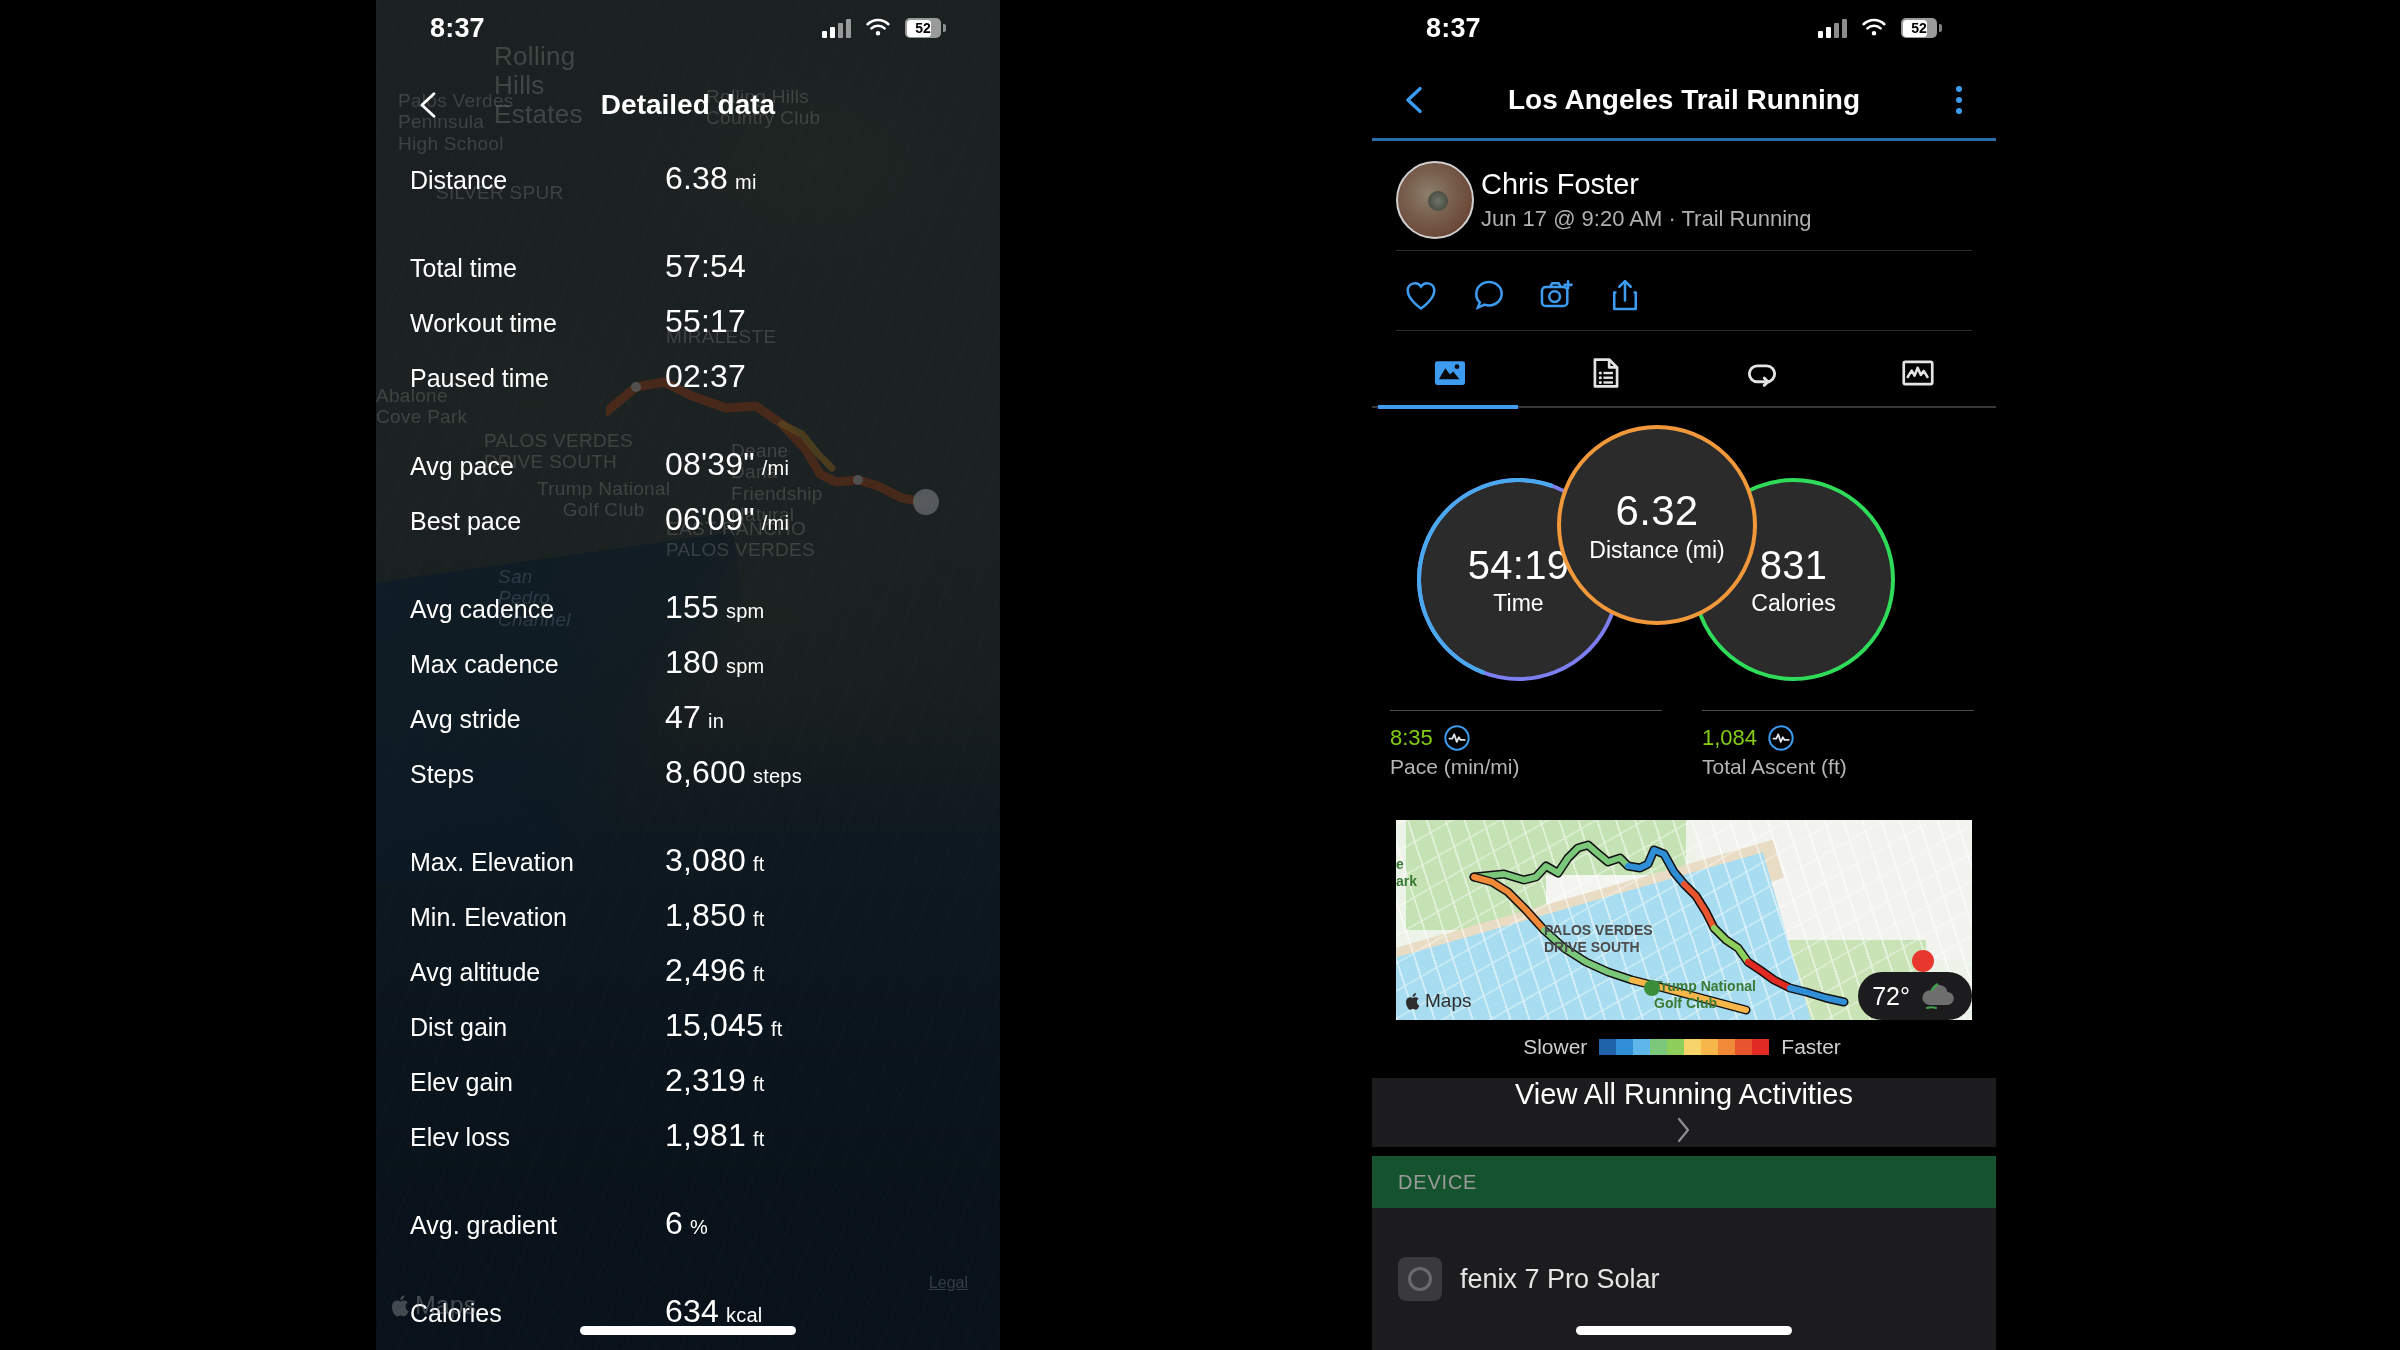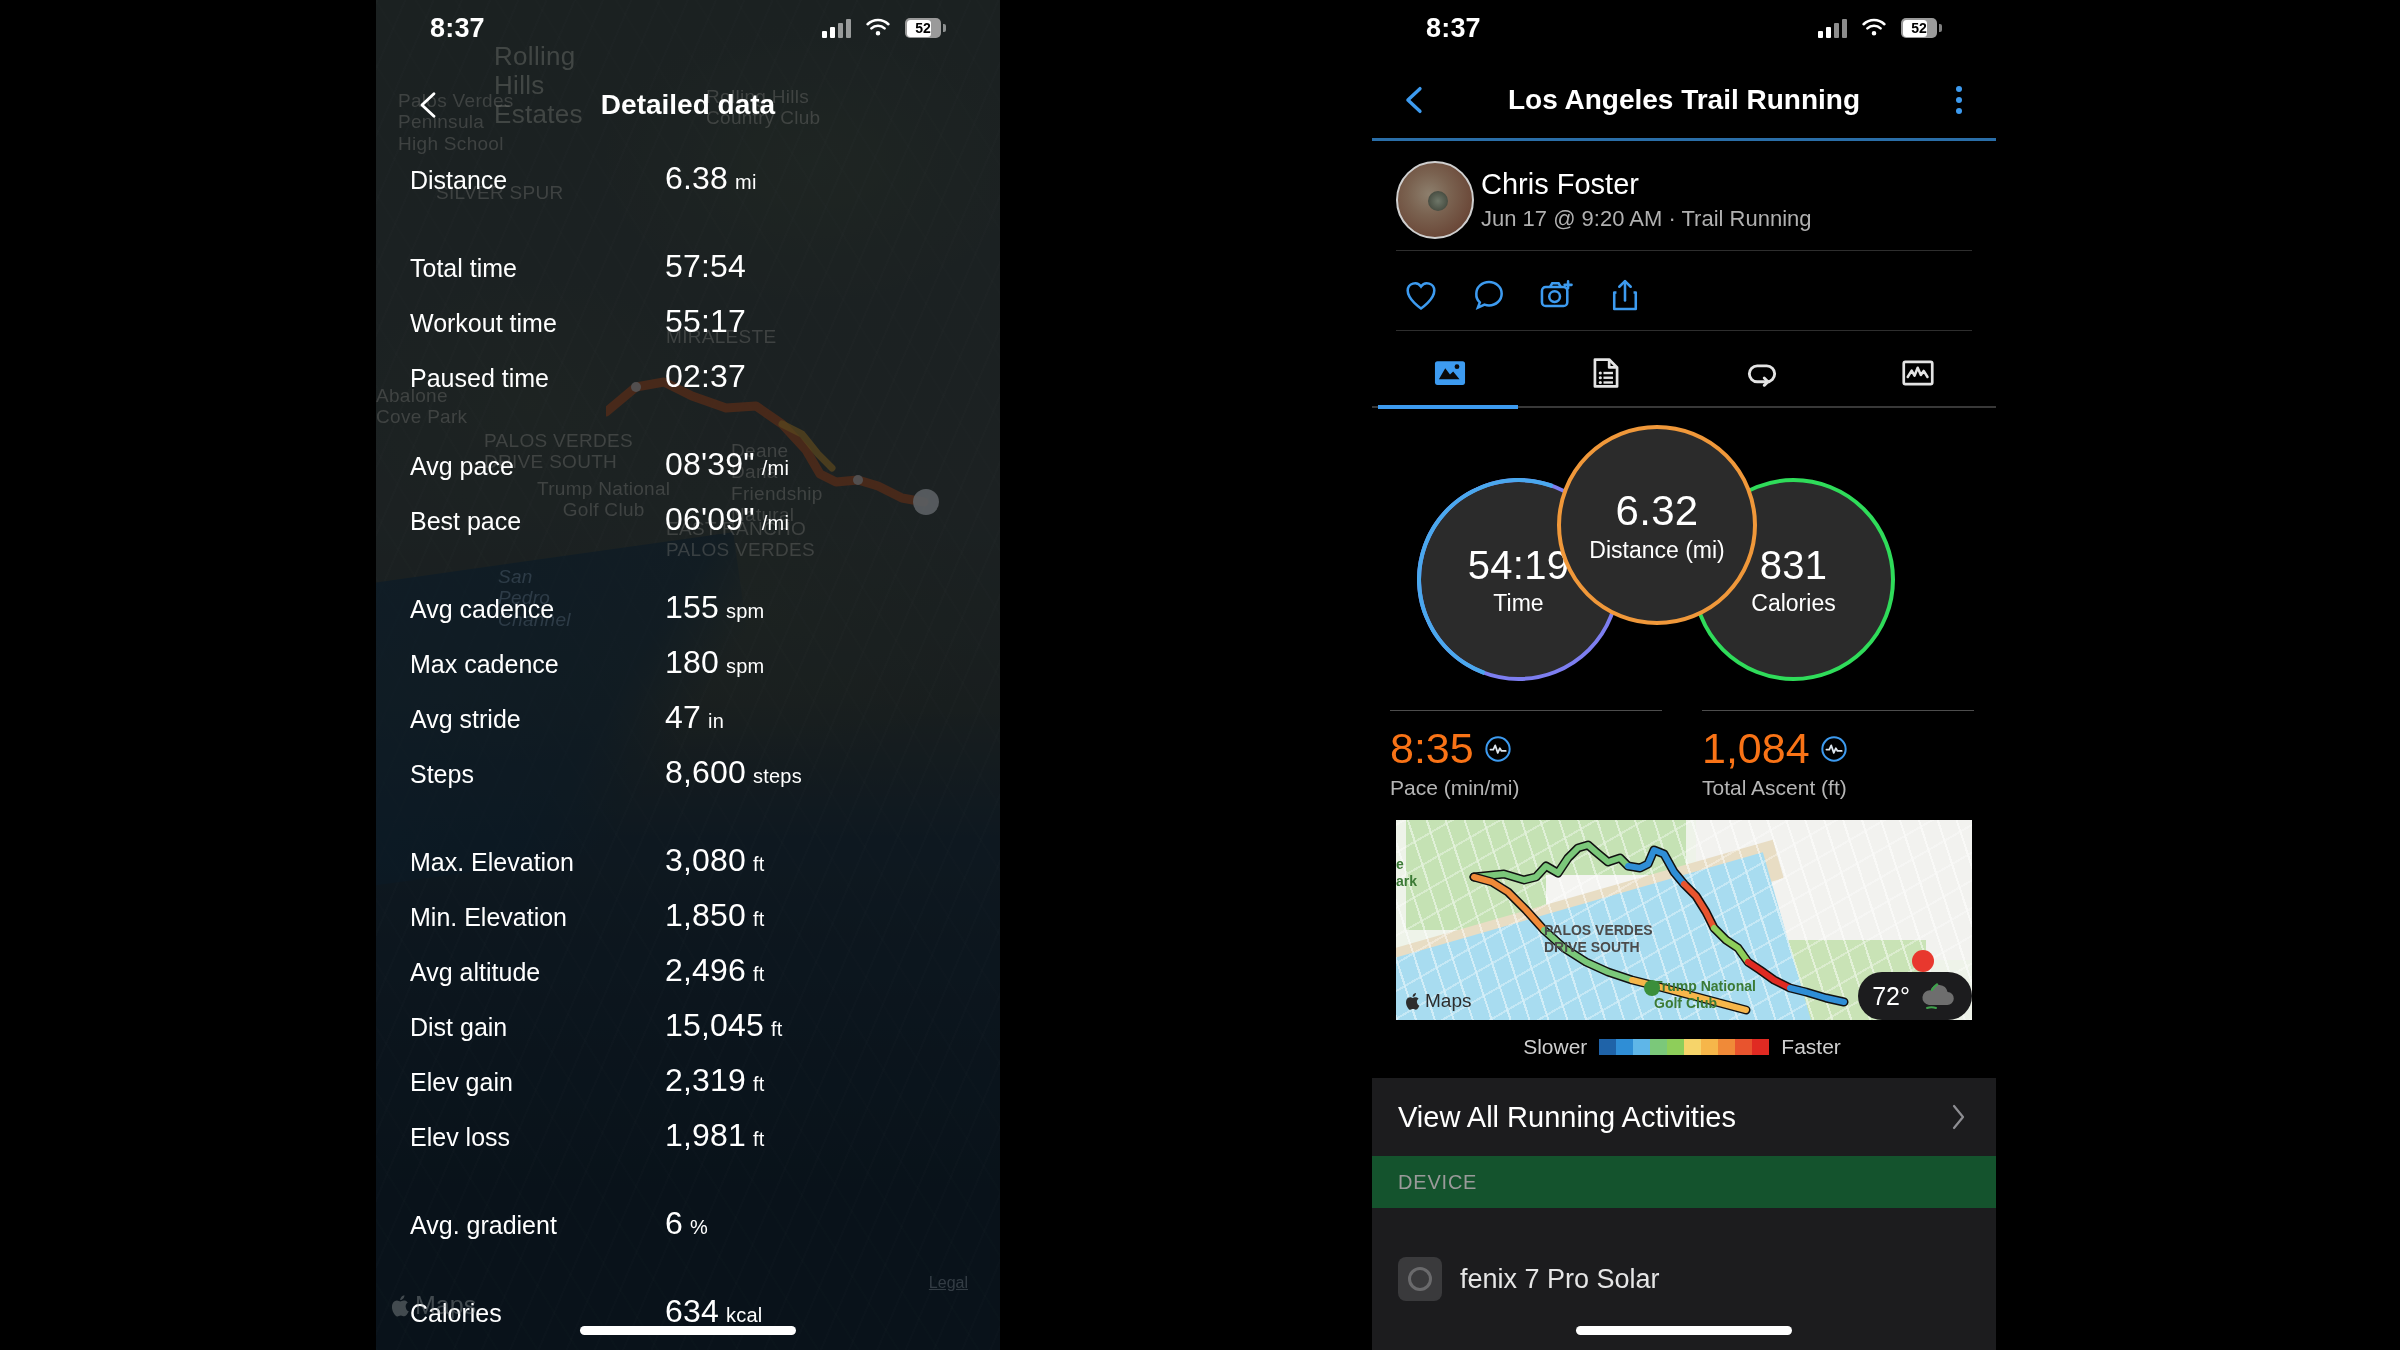--- a/index.html
+++ b/index.html
@@ -179,21 +179,21 @@
   .circ-dist .cv { font-size: 42px; }
   .circ-dist .cl { font-size: 23px; }
   .circ-cal { left: 320px; top: 53px; width: 203px; height: 203px; border: 4px solid #2fdc5a; z-index: 2; }
   .circ-cal .cv { font-size: 40px; }
   .circ-cal .cl { font-size: 23px; }
 
   .substats { position: absolute; top: 710px; left: 0; right: 0; height: 90px; display: flex; }
   .sub { flex: 1; padding: 14px 0 0 18px; position: relative; }
   .sub::before { content:""; position:absolute; top:0; left: 18px; right: 22px; height:1px; background: rgba(255,255,255,.3); }
   .sub-val-row { display:flex; align-items:center; gap: 10px; }
-  .sub-val { color: #f97316; font-size: 43px; }
+  .sub-val { color: #84cc16; font-size: 22px; }
   .sub-lbl { color: #b5b5b5; font-size: 21px; margin-top: 3px; }
   .pulse-ic { width: 28px; height: 28px; }
 
   .map-right {
     position: absolute; top: 820px; left: 24px; width: 576px; height: 200px;
     background: #eef3e9; overflow: hidden;
   }
   .mr-sea { position:absolute; left:-30px; top:88px; width: 430px; height: 180px; background:#a8dcf0; transform: rotate(-16deg); }
   .mr-sand { position:absolute; left:-10px; top:74px; width: 400px; height: 40px; background:#e8ddc4; transform: rotate(-16deg); }
   .mr-green1 { position:absolute; left:10px; top:0; width: 280px; height: 110px; background:#c5e2b4; }
@@ -217,22 +217,22 @@
   }
   .weather-pill .tmp { color:#fff; font-size: 25px; }
   .mr-red { position:absolute; right: 38px; bottom: 48px; width: 22px; height: 22px; border-radius:50%; background:#e8382e; }
 
   .legend { position: absolute; top: 1028px; left: 0; right: 4px; height: 38px; display:flex; align-items:center; justify-content:center; gap: 12px; }
   .legend span { color:#cfcfcf; font-size: 21px; }
   .legend .bar { display:flex; height: 16px; }
   .legend .bar i { display:block; width: 17px; height: 16px; }
 
   .viewall {
-    position: absolute; top: 1078px; left: 0; right: 0; height: 78px; background: #1c1c1e;
-    display:flex; align-items:center; justify-content:space-between; padding: 0 26px; cursor:pointer;
+    position: absolute; top: 1078px; left: 0; right: 0; height: 69px; background: #1c1c1e;
+    display:flex; align-items:center; justify-content:space-between; padding: 0 16px; cursor:pointer;flex-direction:column;
   }
   .viewall .t { color:#fff; font-size: 29px; }
   .device-hdr { position:absolute; top: 1156px; left:0; right:0; height: 52px; background:#14532d; display:flex; align-items:center; padding-left: 26px; }
   .device-hdr .t { color:#9a9a9a; font-size: 20px; letter-spacing: .8px; }
   .device-row { position:absolute; top: 1208px; left: 0; right: 0; height: 142px; background:#1c1c1e; display:flex; align-items:center; gap: 18px; padding-left: 26px; }
   .device-ic { width: 44px; height: 44px; border-radius: 8px; background: #3a3a3c; flex:none; position:relative; }
   .device-ic::after{ content:""; position:absolute; inset:10px; border-radius:50%; border:3px solid #6a6a6c; }
   .device-name { color:#e6e6e6; font-size: 27px; }
 </style>
 </head>

